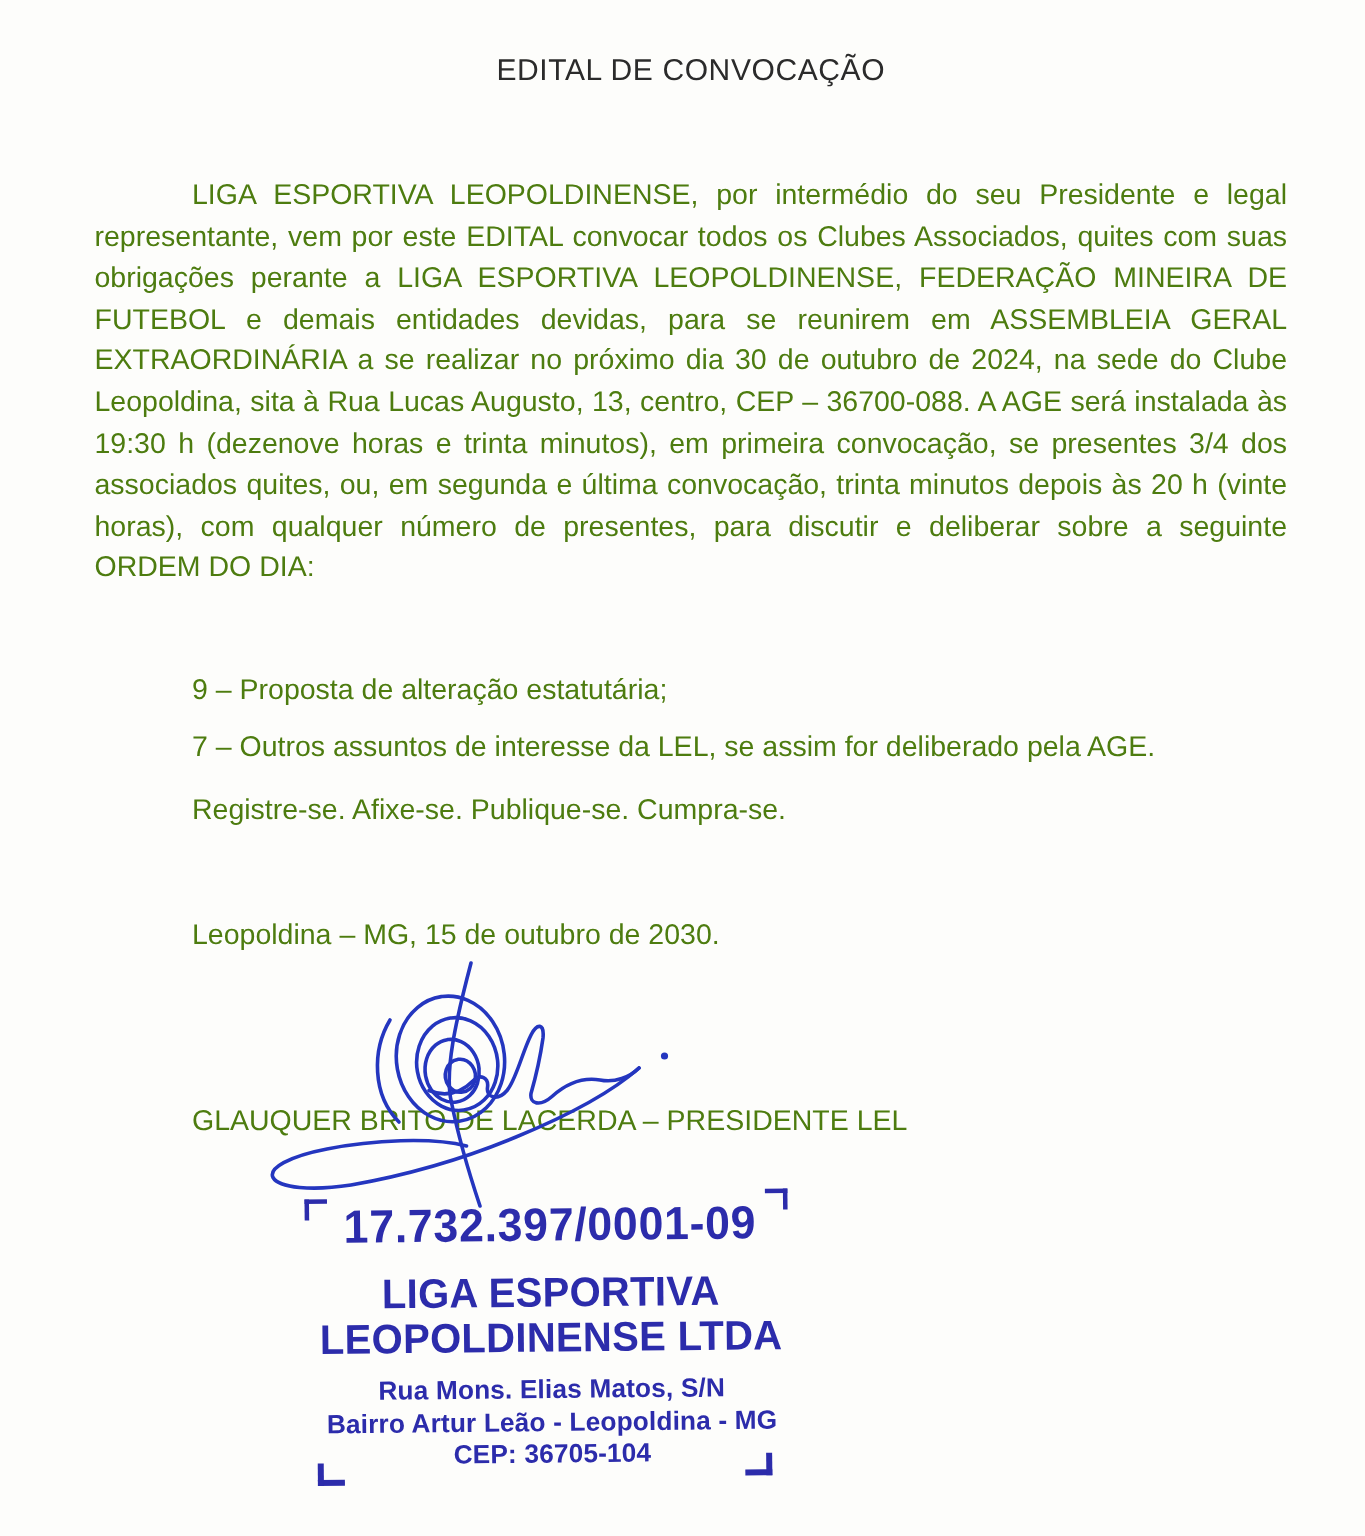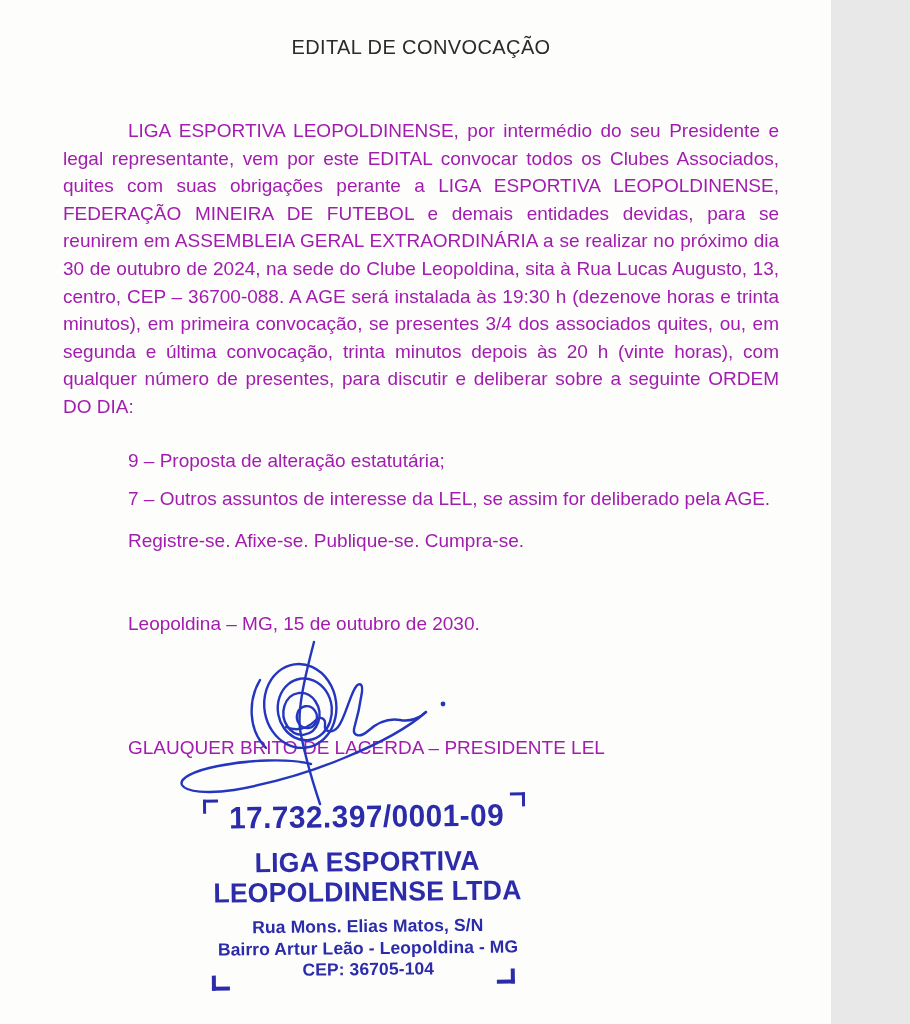--- a/index.html
+++ b/index.html
@@ -3,31 +3,31 @@
 <meta charset="utf-8">
 <style>
   html,body{margin:0;padding:0;}
   body{
     width:910px;height:1024px;
     background:#e8e8e8;
     font-family:"Liberation Sans", sans-serif;
   }
   .page{
     position:relative;
-    width:831px;height:1024px;
+    width:910px;height:1024px;
     background:#fdfdfb;
     overflow:hidden;
     color:#262626;
   }
   .txt{
     position:absolute;
     left:63px;right:52px;
     font-size:19px;
     line-height:27.6px;
-    color:#a21caf;
+    color:#4d7c0f;
   }
   .doc-title{
     top:34px;
     text-align:center;
     font-size:20px;
     letter-spacing:.4px;
     color:#2b2b2b;
   }
   .justified{
     text-align:justify;

